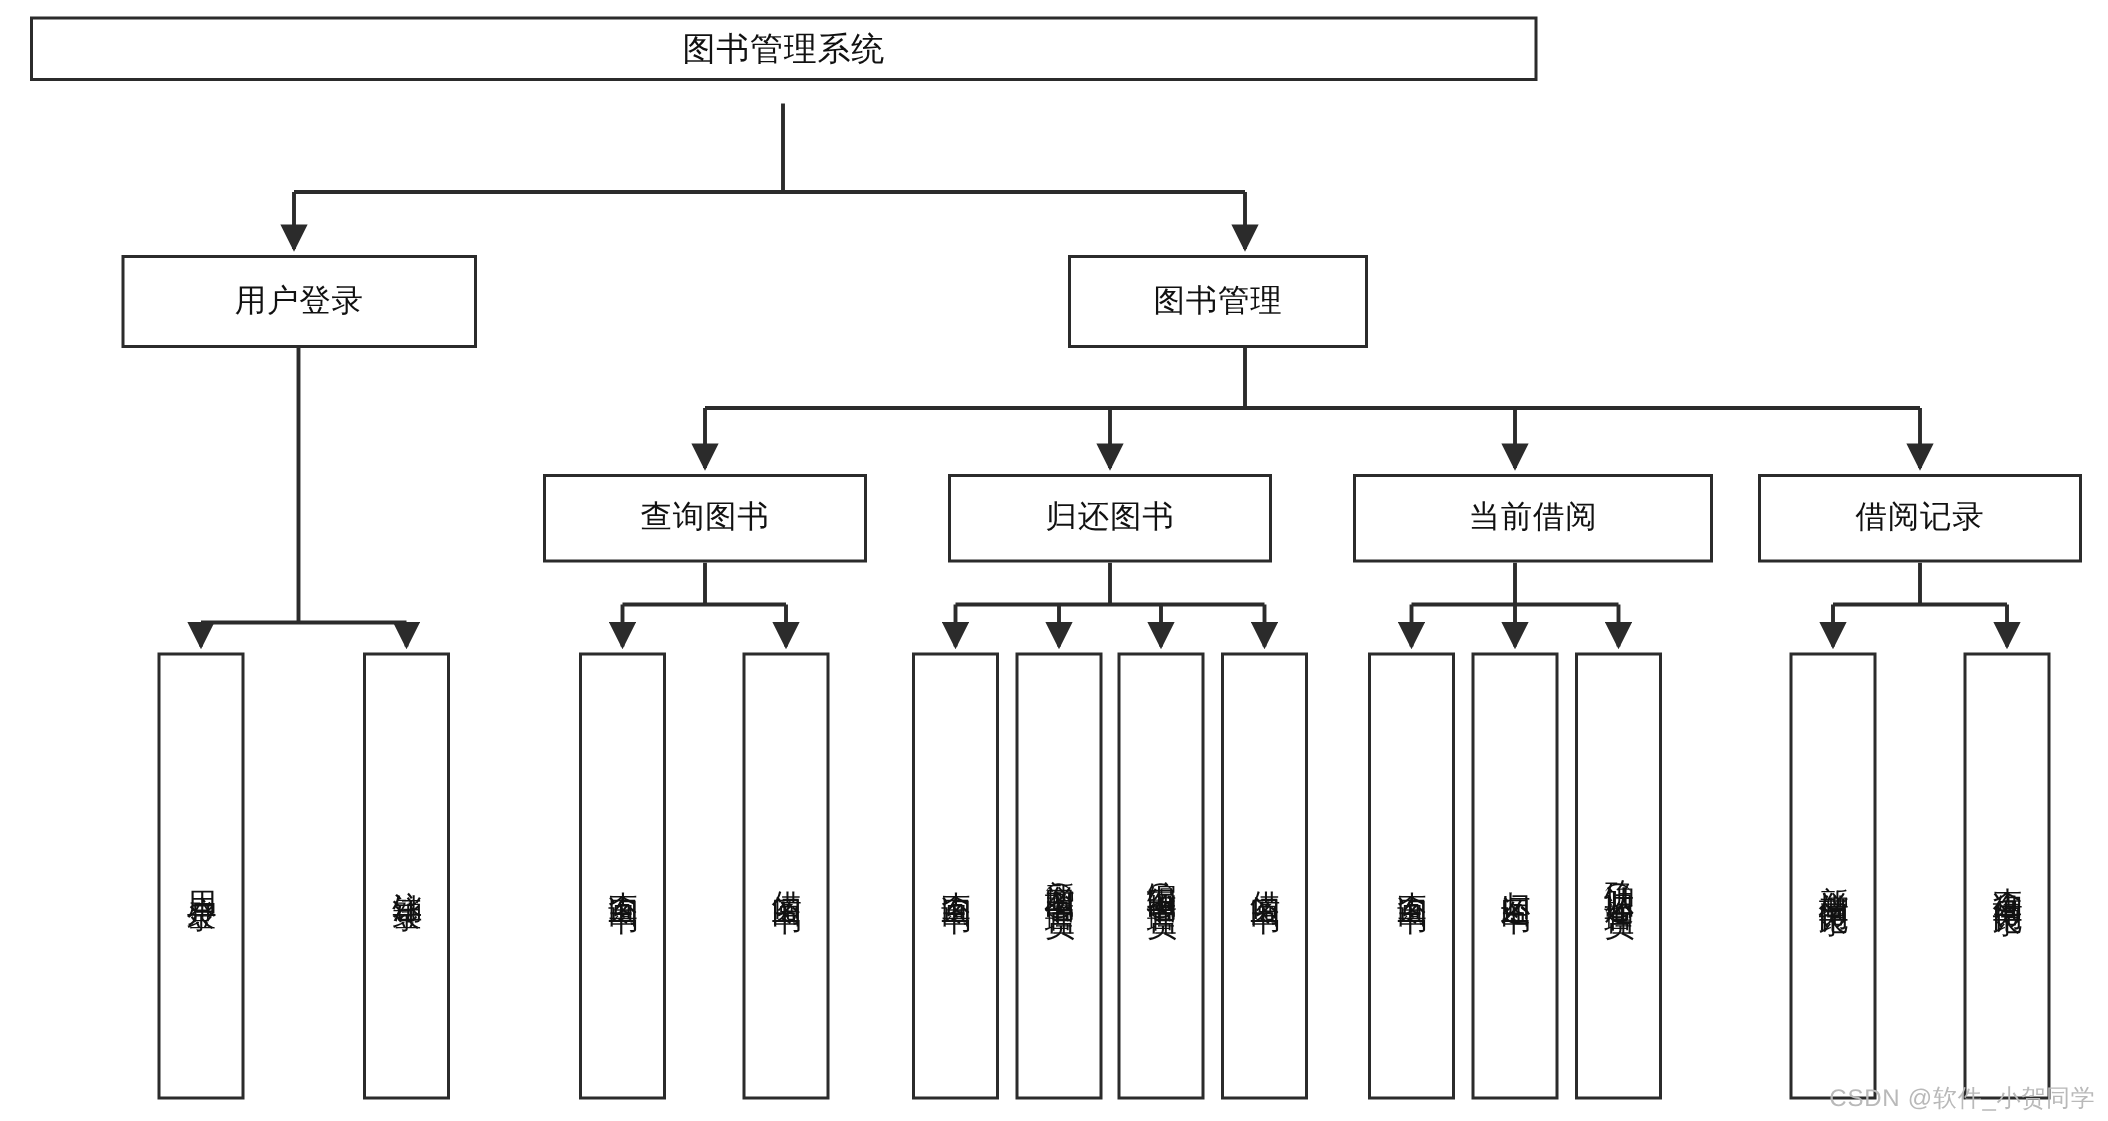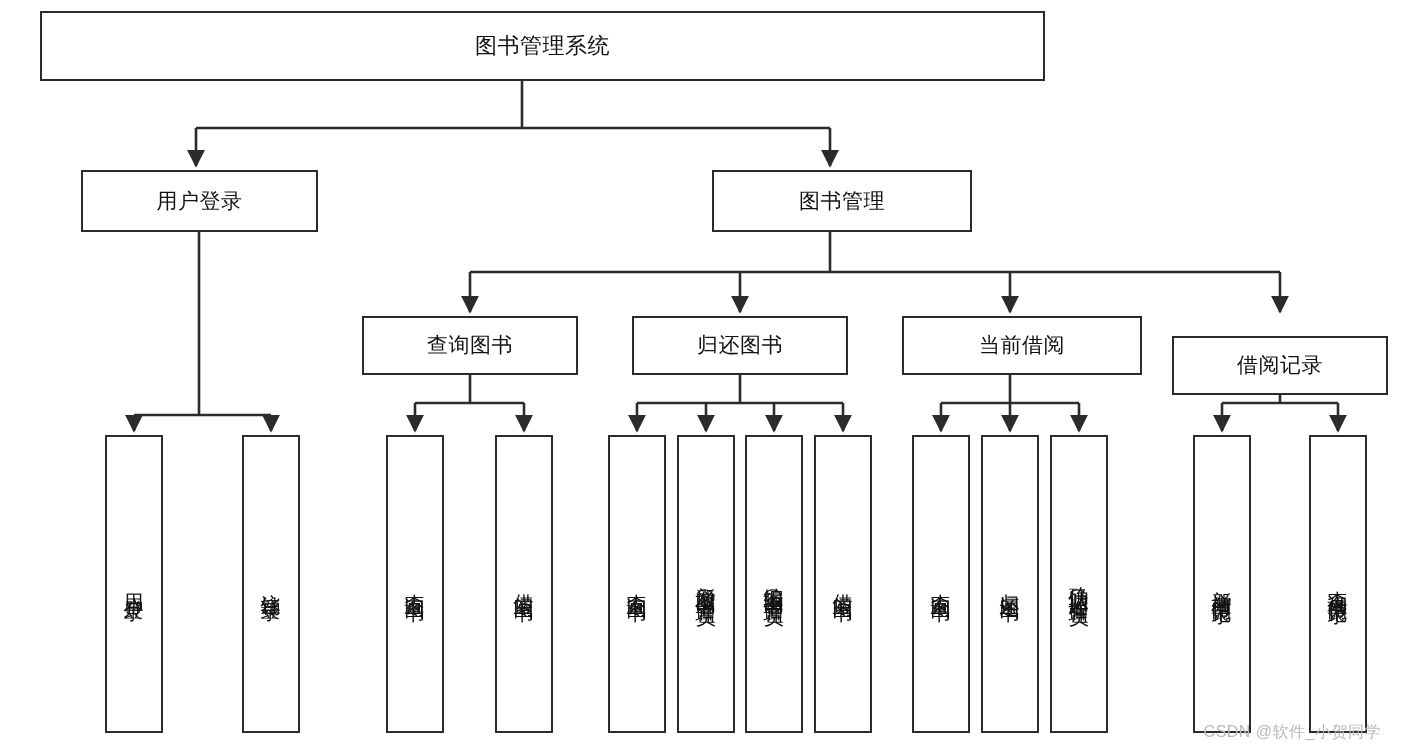--- a/index.html
+++ b/index.html
@@ -52,21 +52,21 @@
     writing-mode: vertical-rl;
     text-orientation: upright;
     font-size: 20px;
     letter-spacing: 3px;
     line-height: 1.1;
     white-space: nowrap;
     max-height: 286px;
   }
   #watermark {
     position: absolute;
-    right: 24px;
+    right: 8px;
     bottom: 4px;
     font-size: 16px;
     color: #b9b9b9;
     letter-spacing: 0.5px;
     white-space: nowrap;
     z-index: 5;
   }
 </style>
 </head>
 <body>
@@ -120,41 +120,41 @@
       <path d="M 1010 403 L 1010 431" marker-end="url(#arrow)"></path>
       <path d="M 1079 403 L 1079 431" marker-end="url(#arrow)"></path>
 
       <path d="M 1280 375 L 1280 403"></path>
       <path d="M 1222 403 L 1338 403"></path>
       <path d="M 1222 403 L 1222 431" marker-end="url(#arrow)"></path>
       <path d="M 1338 403 L 1338 431" marker-end="url(#arrow)"></path>
     </g>
   </svg>
 
-  <div class="node root" style="left:20px; top:11px; width:1005px; height:70px;margin-left:20px;">
+  <div class="node root" style="left:20px; top:11px; width:1005px; height:43px;">
     <span class="label">图书管理系统</span>
   </div>
 
   <div class="node" style="left:81px; top:170px; width:237px; height:62px;">
     <span class="label">用户登录</span>
   </div>
-  <div class="node" style="left:712px; top:170px; width:260px; height:62px;">
+  <div class="node" style="left:712px; top:170px; width:200px; height:62px;">
     <span class="label">图书管理</span>
   </div>
 
   <div class="node" style="left:362px; top:316px; width:216px; height:59px;">
     <span class="label">查询图书</span>
   </div>
   <div class="node" style="left:632px; top:316px; width:216px; height:59px;">
     <span class="label">归还图书</span>
   </div>
   <div class="node" style="left:902px; top:316px; width:240px; height:59px;">
     <span class="label">当前借阅</span>
   </div>
-  <div class="node" style="left:1172px; top:316px; width:216px; height:59px;margin-top:20px;">
+  <div class="node" style="left:1172px; top:316px; width:216px; height:59px;">
     <span class="label">借阅记录</span>
   </div>
 
   <div class="node leaf" style="left:105px; top:435px; width:58px; height:298px;">
     <span class="label">用户登录</span>
   </div>
   <div class="node leaf" style="left:242px; top:435px; width:58px; height:298px;">
     <span class="label">注销登录</span>
   </div>
 

